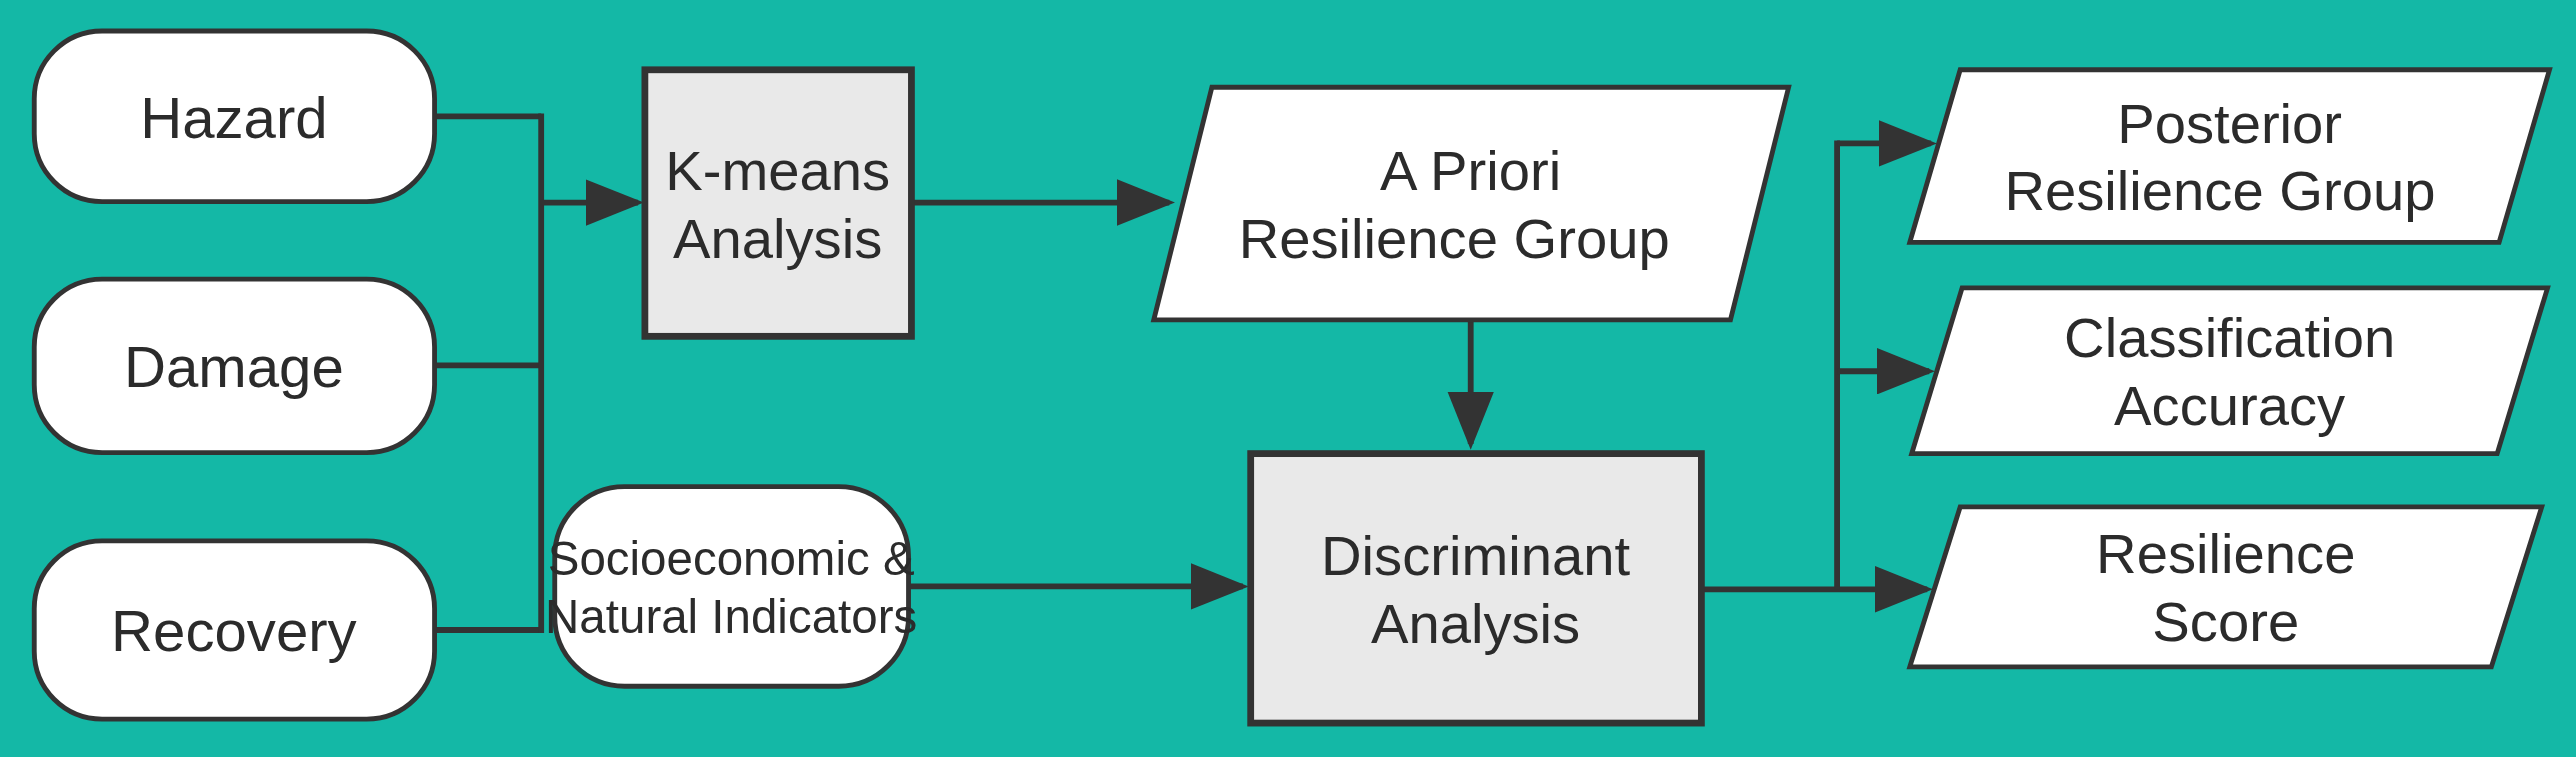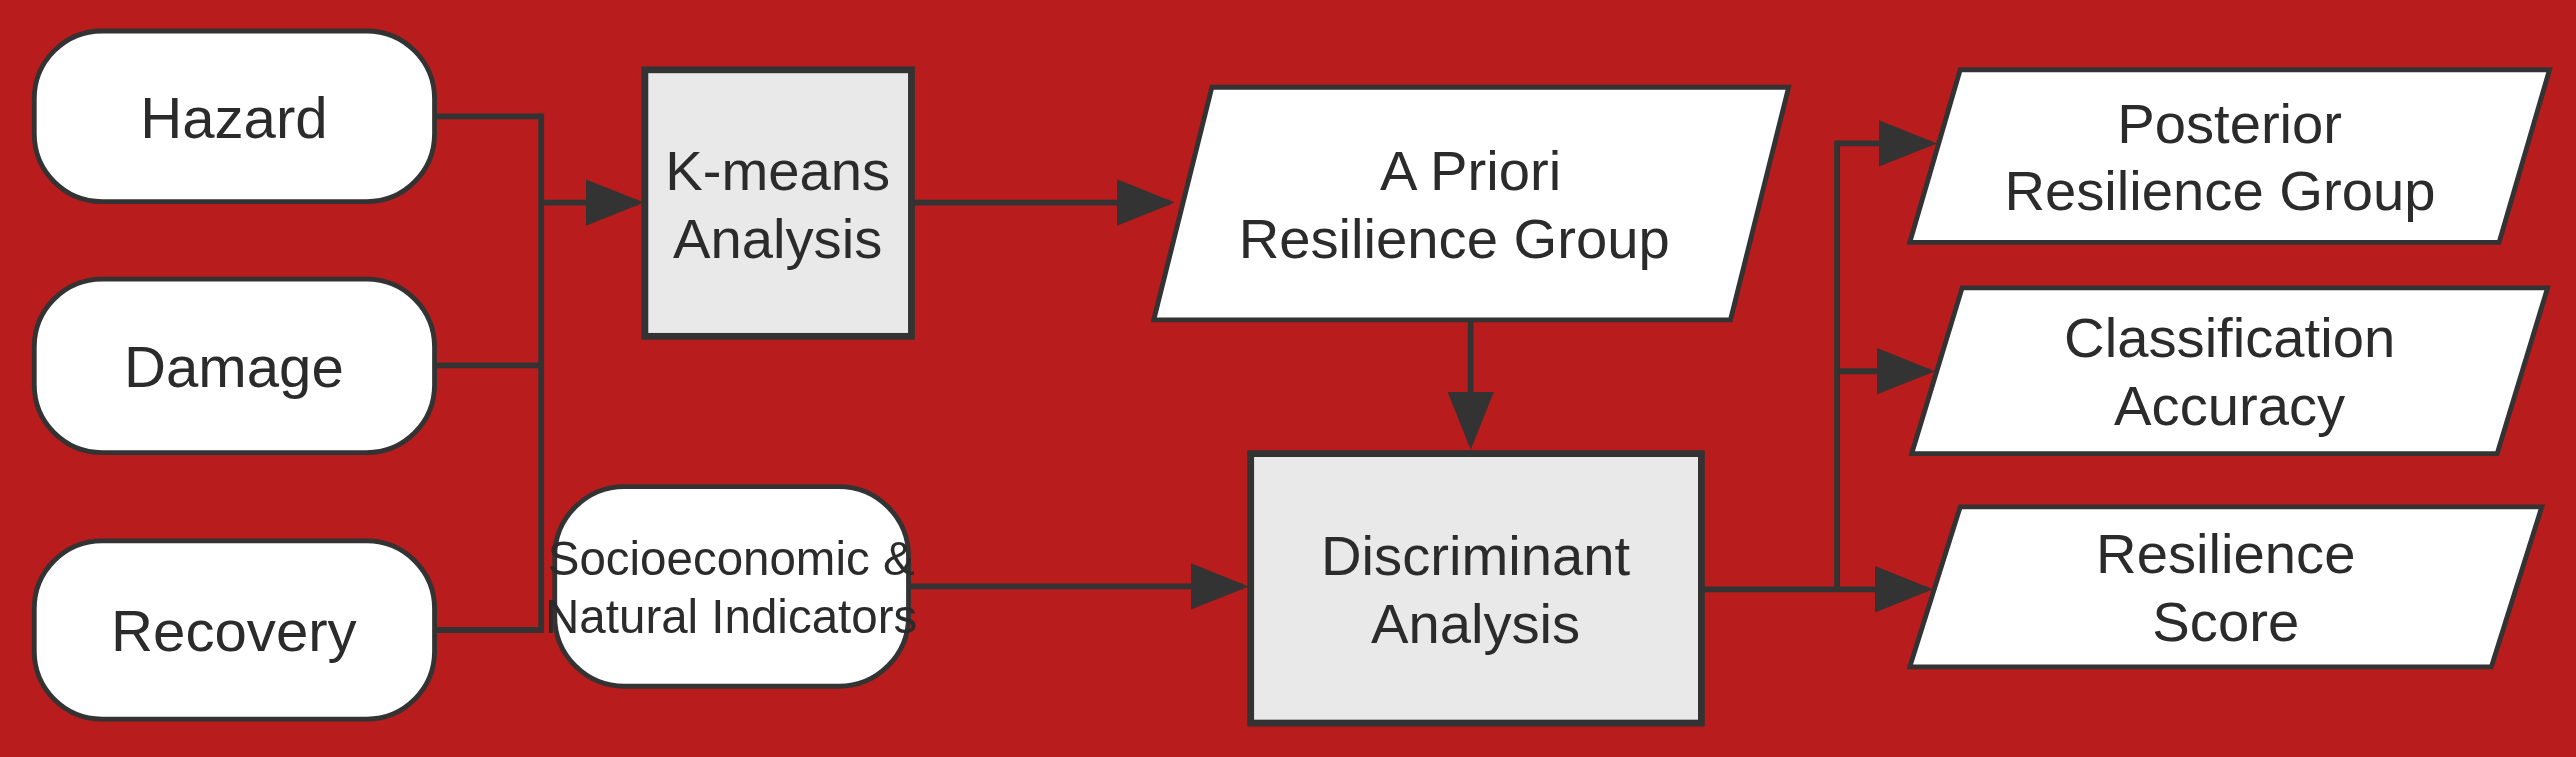--- a/index.html
+++ b/index.html
@@ -3,21 +3,21 @@
 <meta charset="utf-8">
 <style>
   html, body {
     margin: 0;
     padding: 0;
     background: #ffffff;
   }
   .figure-wrap {
     width: 2576px;
     height: 757px;
-    background: #b91c1c;
+    background: #14b8a6;
     overflow: hidden;
   }
   svg {
     display: block;
     width: 2576px;
     height: 757px;
   }
   .edge {
     fill: none;
     stroke: #333333;

